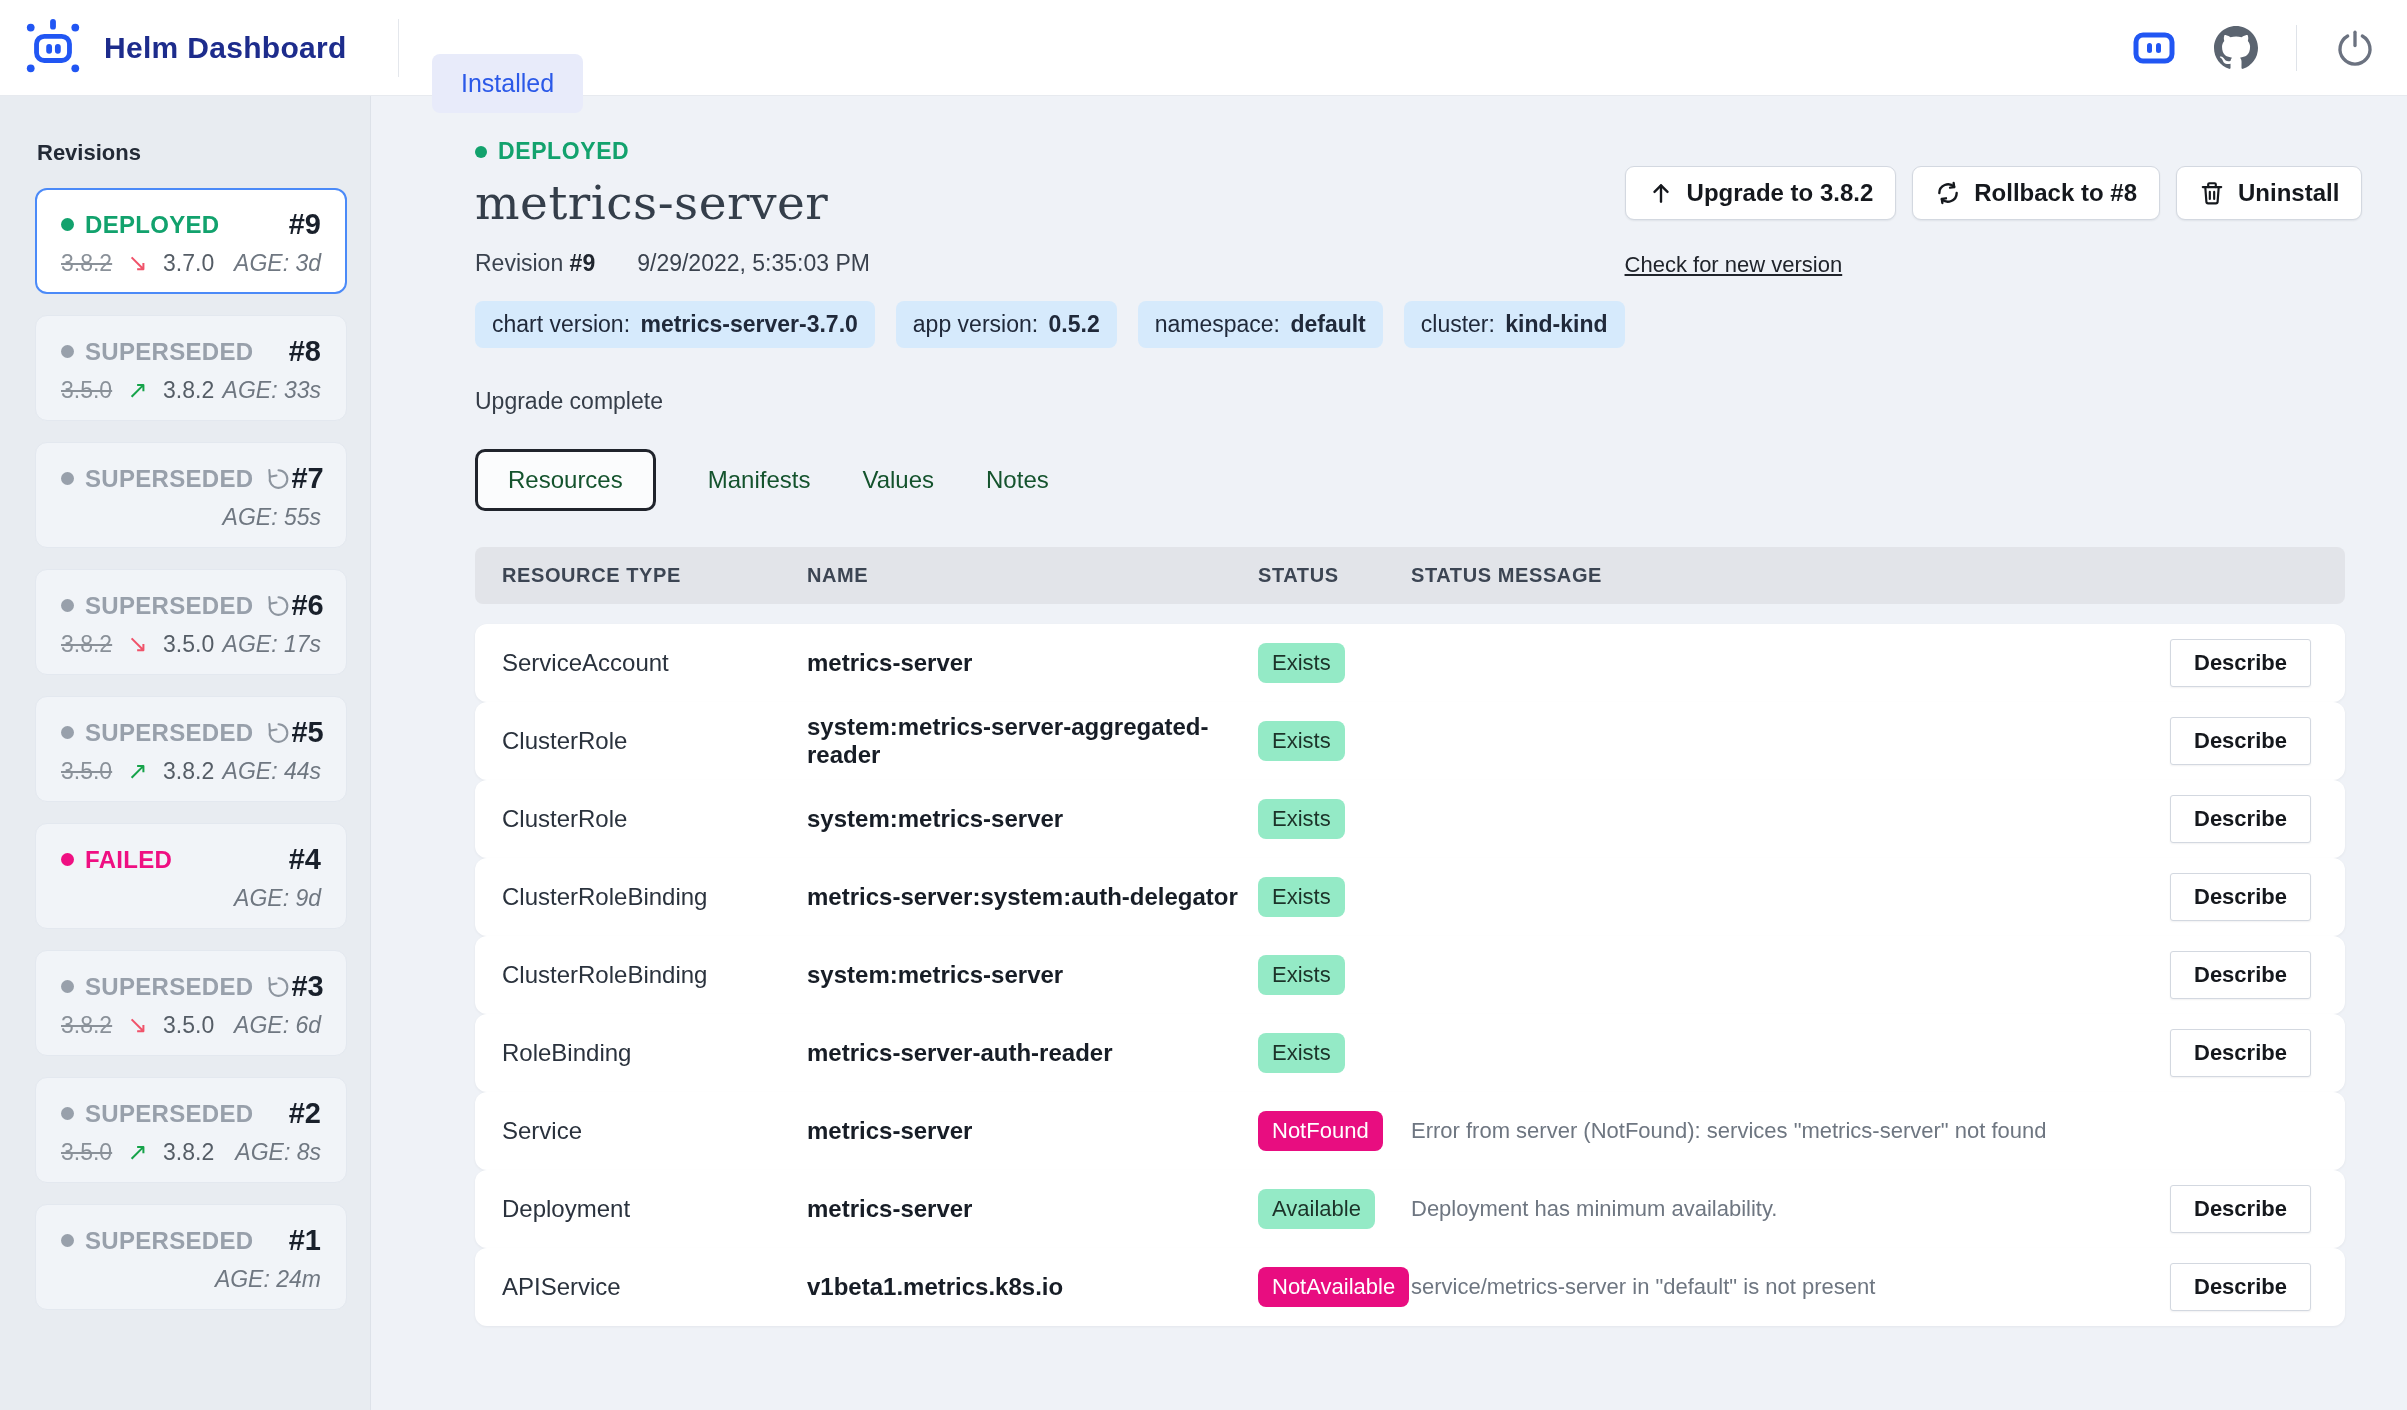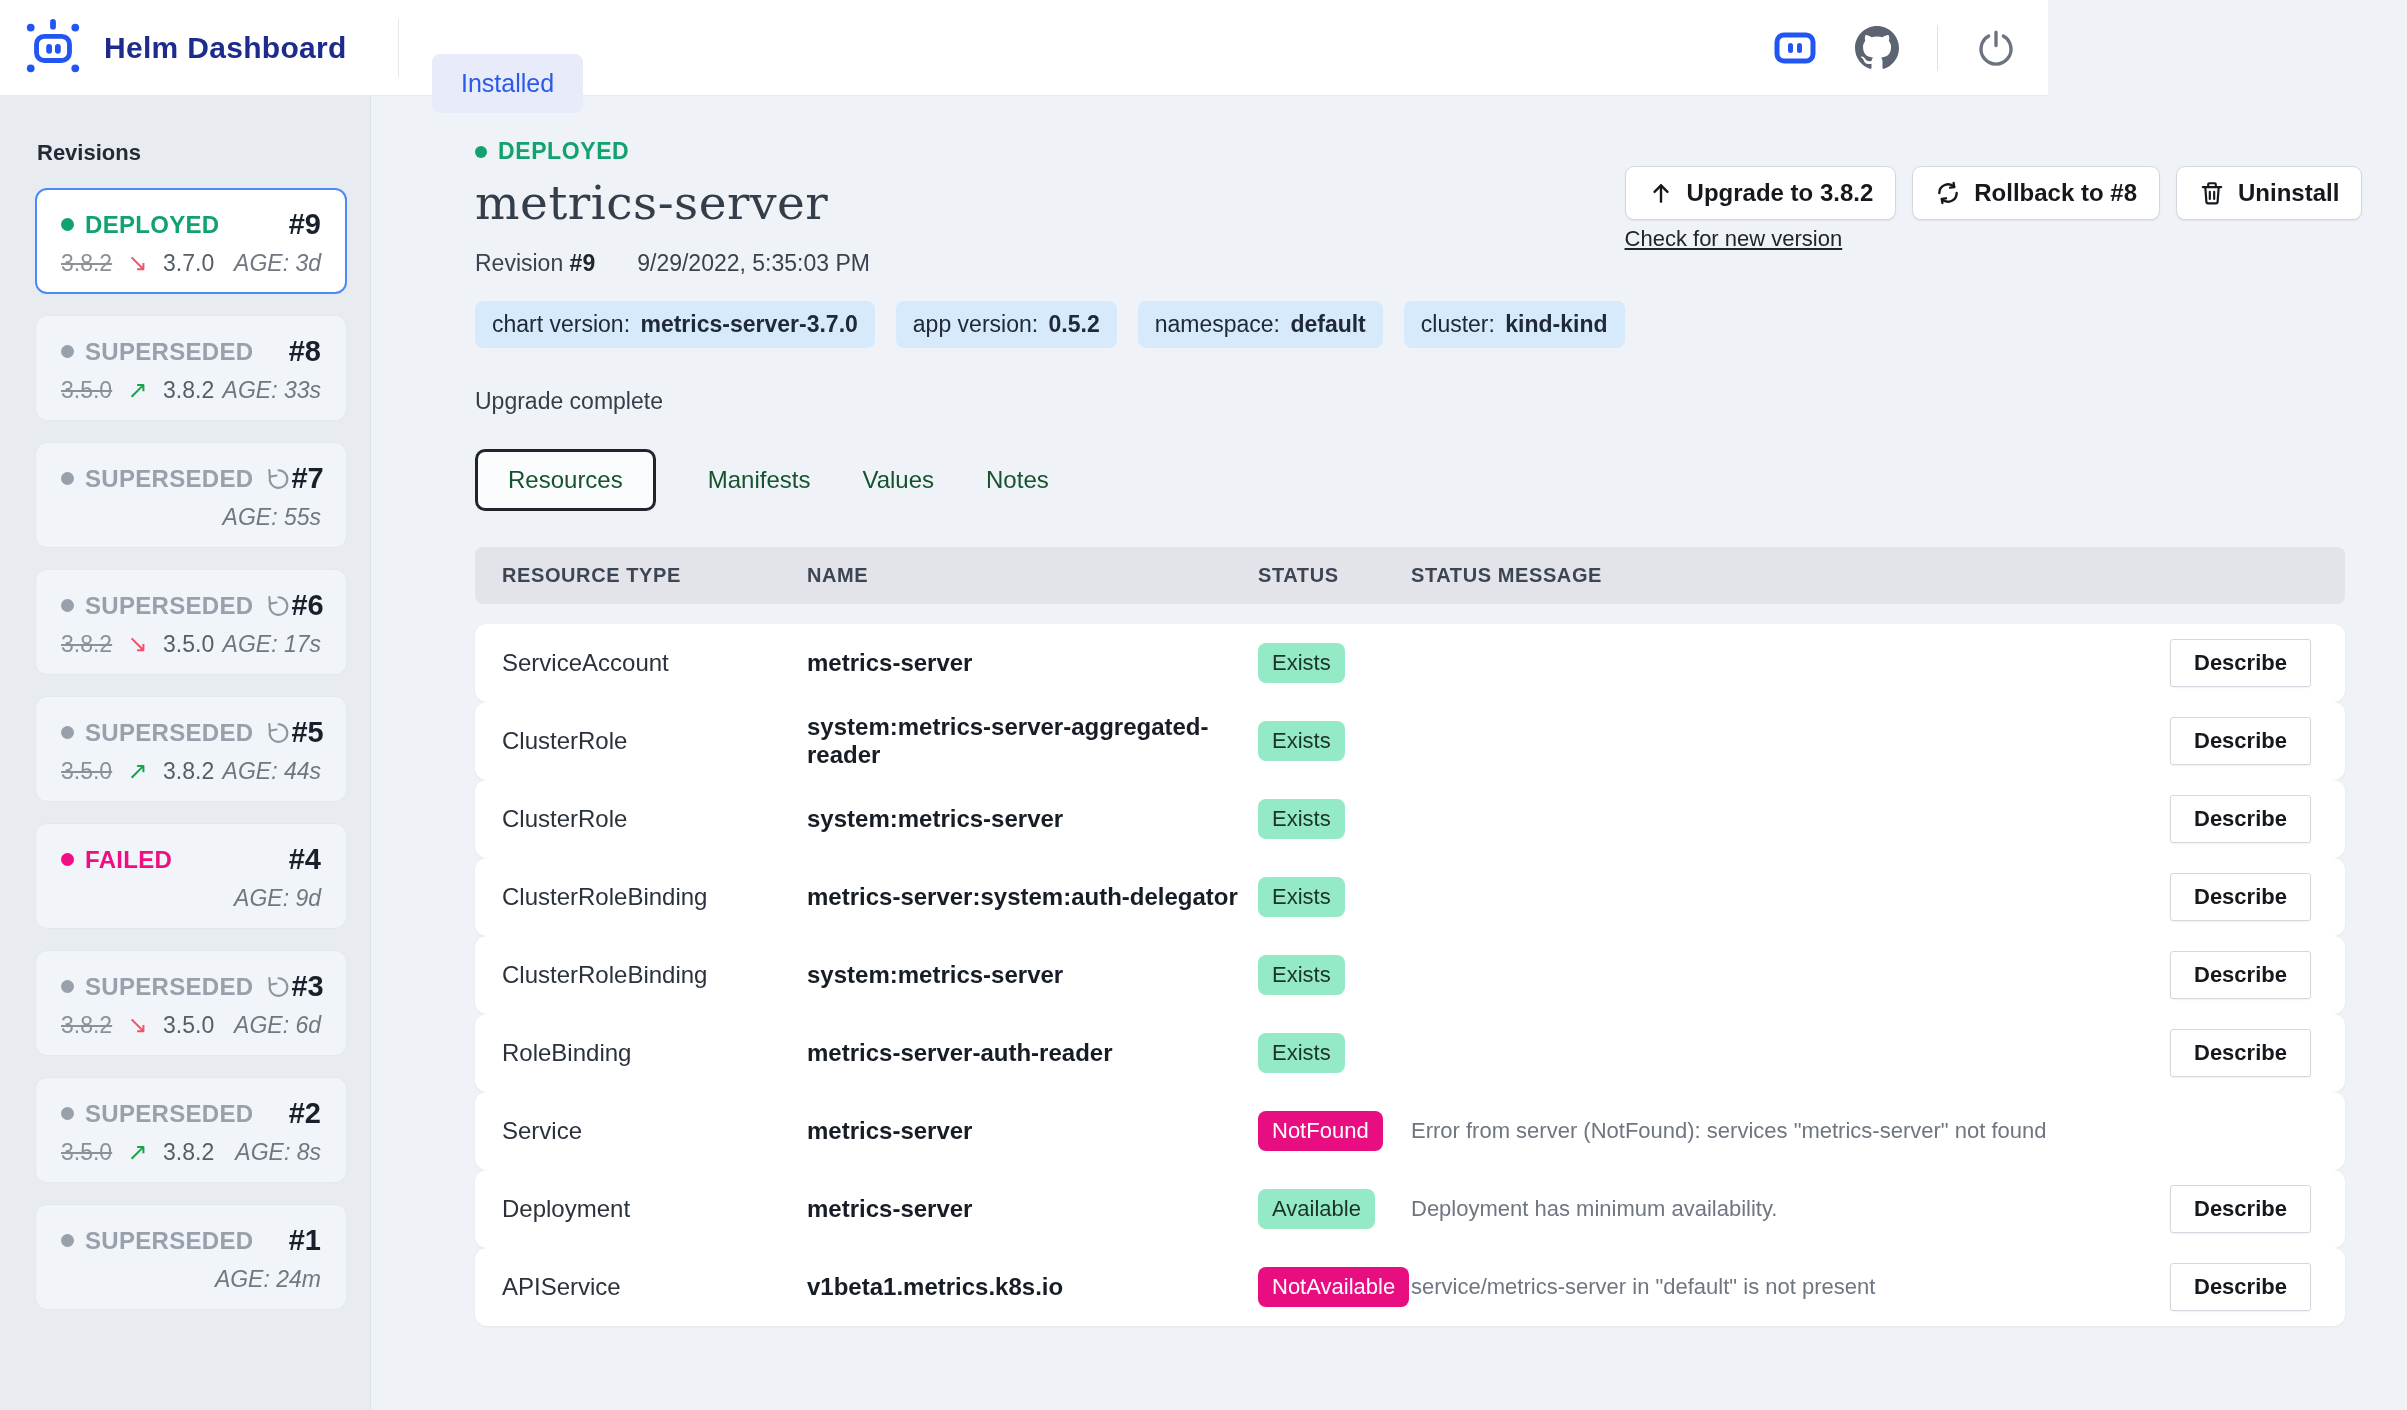--- a/index.html
+++ b/index.html
@@ -4,21 +4,21 @@
 <style>
   * { margin:0; padding:0; box-sizing:border-box; }
   html,body {
     width:2407px; height:1410px; overflow:hidden;
     font-family:"Liberation Sans", sans-serif;
     background:#eff2f7; color:#212936;
   }
 
   
   .header {
-    position:absolute; top:0; left:0; width:2048px; height:96px;
+    position:absolute; top:0; left:0; width:2407px; height:96px;
     background:#ffffff; border-bottom:1px solid #e7eaef;
     display:flex; align-items:center; z-index:20;
   }
   .logo-area { width:398px; height:100%; display:flex; align-items:center; padding-left:22px; gap:20px; }
   .logo-area svg { width:62px; height:62px; flex:none; }
   .app-title { font-size:30px; font-weight:bold; color:#1d2c8c; letter-spacing:.3px; }
   .header-divider { width:1px; height:58px; background:#e4e7ec; }
   .nav { flex:1; display:flex; align-items:flex-end; padding-left:33px; height:100%;margin-top:36px; }
   .nav-tab {
     background:#e8ebfa; color:#2b59e8; font-size:25px;
@@ -80,21 +80,21 @@
   .release-actions { margin-top:28px; display:flex; flex-direction:column; align-items:flex-start; }
   .buttons-row { display:flex; gap:16px; }
   .action-btn {
     display:flex; align-items:center; gap:13px;
     background:#ffffff; border:1px solid #d3d8e0; border-radius:9px;
     padding:12px 22px; font-size:24px; font-weight:bold; color:#15181d;
     box-shadow:0 1px 2px rgba(16,24,40,.07); cursor:pointer; white-space:nowrap;
     font-family:"Liberation Sans", sans-serif;
   }
   .action-btn svg { width:26px; height:26px; stroke:#15181d; flex:none; }
-  .check-link { margin-top:6px; font-size:22px; color:#20242b; text-decoration:underline; cursor:pointer; }
+  .check-link { margin-top:32px; font-size:22px; color:#20242b; text-decoration:underline; cursor:pointer; }
 
   .tabs-row { margin-top:34px; display:flex; align-items:center; gap:52px; }
   .tab { font-size:24px; color:#14532d; cursor:pointer; padding:16px 0; }
   .tab.active {
     border:3px solid #20242c; border-radius:10px; background:#fbfcfd;
     padding:14px 30px; font-weight:normal;
   }
 
   
   .res-table { margin-top:36px; }

